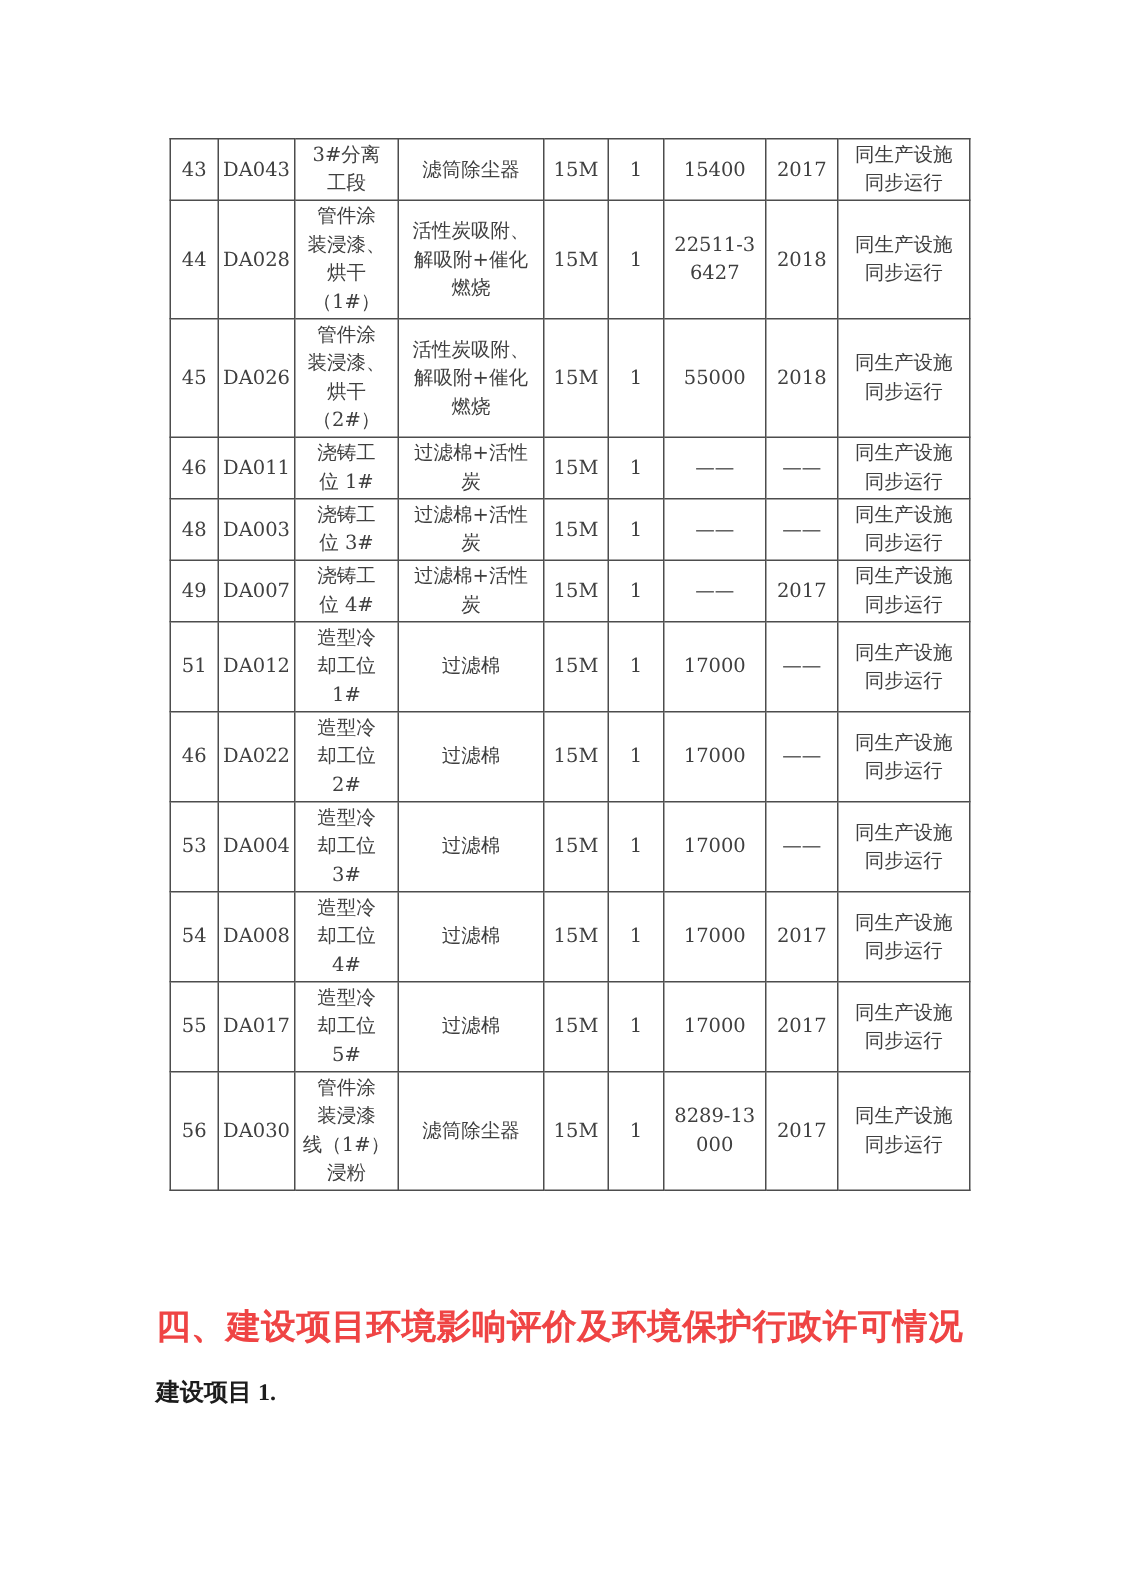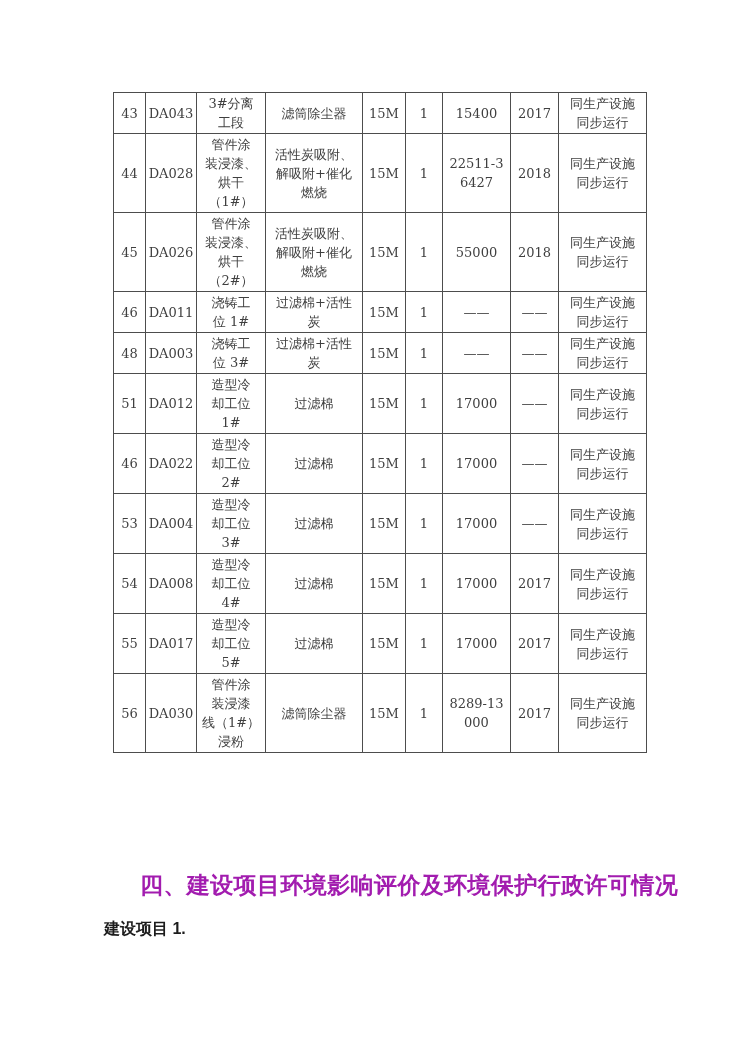--- a/index.html
+++ b/index.html
@@ -36,29 +36,28 @@
   .section-heading {
     position: absolute;
     left: 104px;
     top: 869px;
     width: 560px;
     font-family: "DejaVu Sans", "Liberation Sans", sans-serif;
     font-weight: 700;
     font-size: 23px;
     line-height: 32px;
     letter-spacing: 0.4px;
-    color: #a21caf;
+    color: #ef4444;
     white-space: nowrap;
-    margin-left: 36px;
   }
   .sub-heading {
     position: absolute;
     left: 104px;
     top: 917px;
-    font-family: Liberation Sans, sans-serif;
+    font-family: Liberation Serif, serif;
     font-weight: 700;
     font-size: 16px;
     line-height: 24px;
     color: #1c1c1c;
     white-space: nowrap;
   }
 </style>
 </head>
 <body>
 
@@ -145,20 +144,34 @@
         <td>过滤棉+活性
 炭</td>
         <td>15M</td>
         <td>1</td>
         <td>——</td>
         <td>——</td>
         <td>同生产设施
 同步运行</td>
       </tr>
       <tr>
+        <td>49</td>
+        <td>DA007</td>
+        <td>浇铸工
+位 4#</td>
+        <td>过滤棉+活性
+炭</td>
+        <td>15M</td>
+        <td>1</td>
+        <td>——</td>
+        <td>2017</td>
+        <td>同生产设施
+同步运行</td>
+      </tr>
+      <tr>
         <td>51</td>
         <td>DA012</td>
         <td>造型冷
 却工位
 1#</td>
         <td>过滤棉</td>
         <td>15M</td>
         <td>1</td>
         <td>17000</td>
         <td>——</td>

